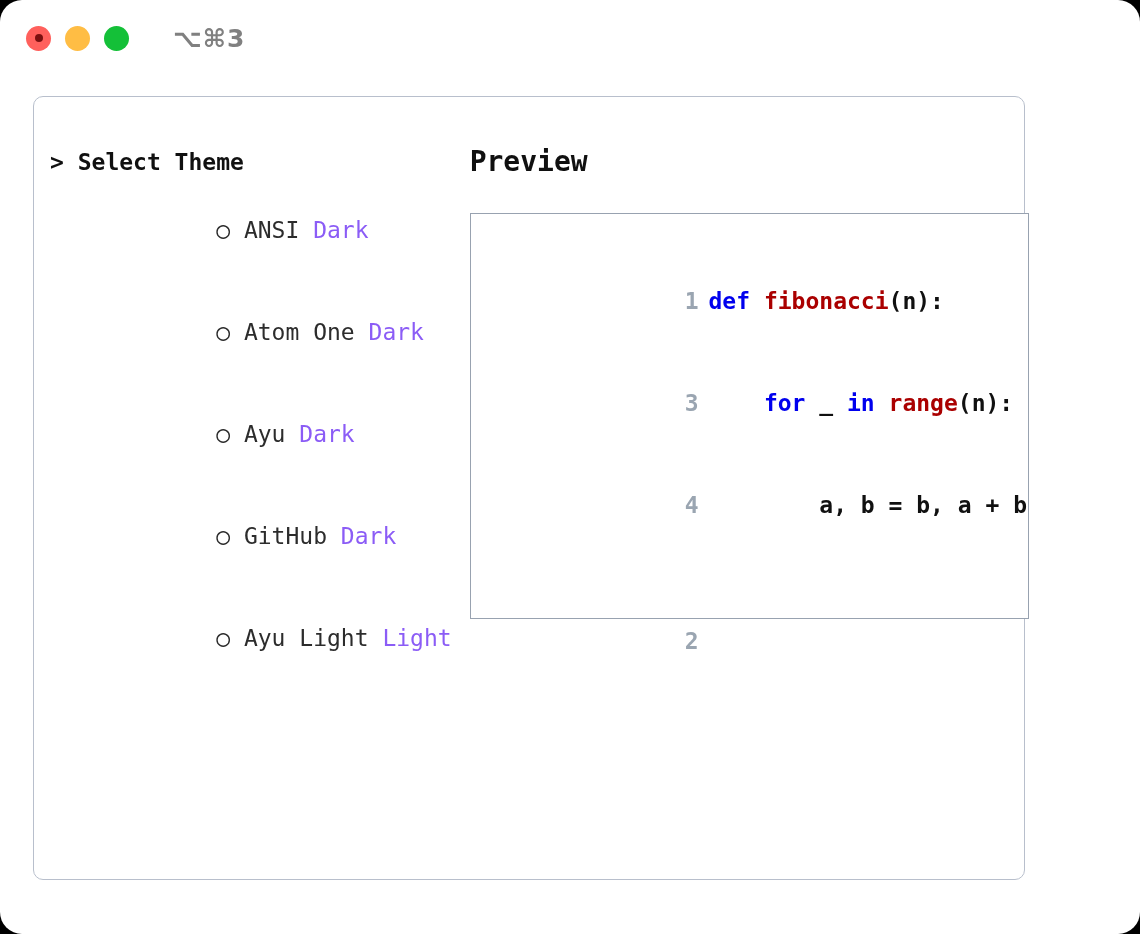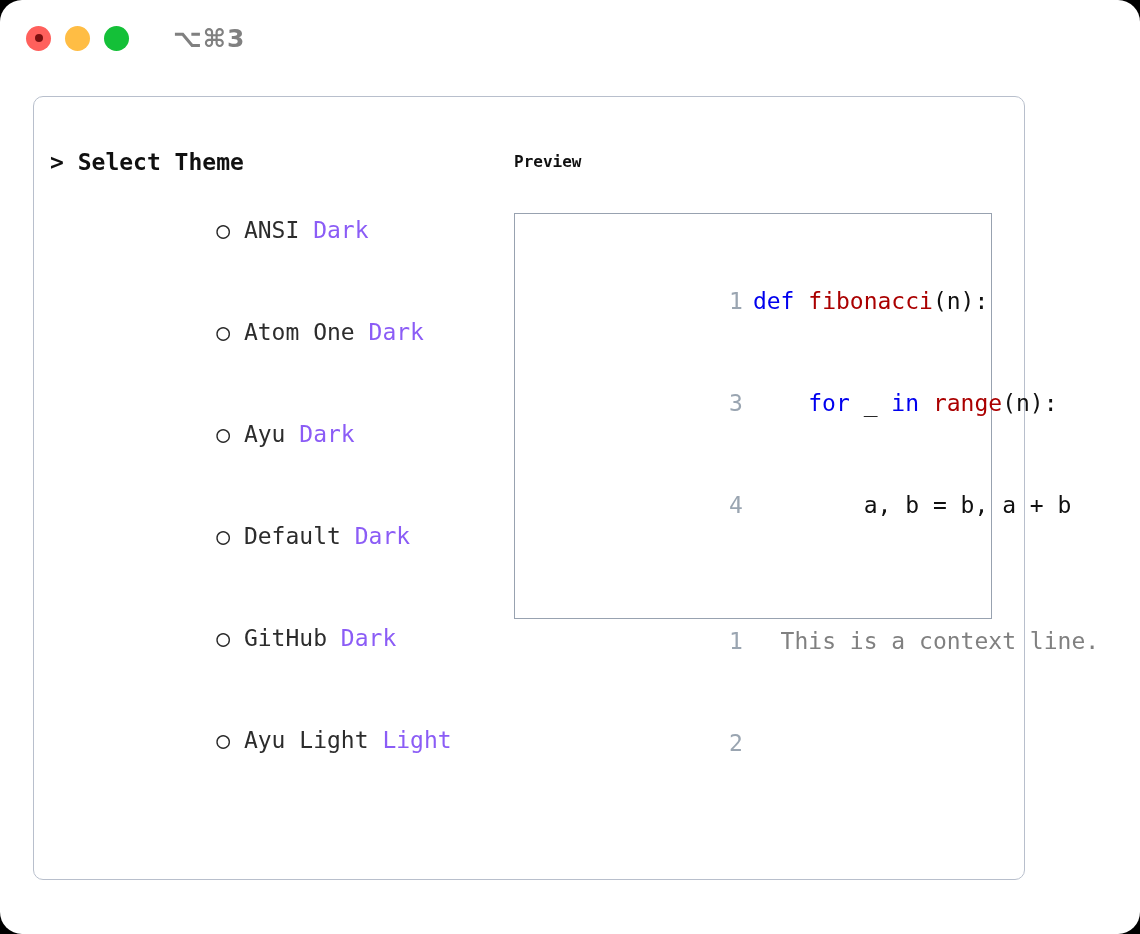--- a/index.html
+++ b/index.html
@@ -100,34 +100,35 @@
     line-height: 34px;
     color: #2c2c2c;
     white-space: pre;
   }
   .opt .marker { color: #2c2c2c; }
   .opt .name   { color: #2c2c2c; }
   .opt .kind   { color: #8b5cf6; }
 
   
   .preview-title {
-    font-size: 16px;
+    font-size: 28px;
     font-weight: bold;
     color: #101010;
     line-height: 34px;
     white-space: pre;
   }
   .preview-box {
     margin-top: 34px;
-    width: 478px;
+    width: 559px;
     height: 406px;
     border: 1px solid #98a2b0;
     box-sizing: border-box;
     background: #ffffff;
     padding: 36px 0 0 10px;
+    font-weight: bold;
   }
   .code-line {
     font-size: 23px;
     line-height: 34px;
     white-space: pre;
     color: #101010;
   }
   .ln {
     color: #9aa5b1;
     display: inline-block;
@@ -166,23 +167,20 @@
           <div class="opt">
             <span class="marker">○</span><span> </span><span class="name">ANSI</span><span> </span><span class="kind">Dark</span>
           </div>
           <div class="opt">
             <span class="marker">○</span><span> </span><span class="name">Atom One</span><span> </span><span class="kind">Dark</span>
           </div>
           <div class="opt">
             <span class="marker">○</span><span> </span><span class="name">Ayu</span><span> </span><span class="kind">Dark</span>
           </div>
           <div class="opt">
-            <span class="marker">○</span><span> </span><span class="name">Default</span><span> </span><span class="kind">Dark</span>
-          </div>
-          <div class="opt">
             <span class="marker">○</span><span> </span><span class="name">GitHub</span><span> </span><span class="kind">Dark</span>
           </div>
           <div class="opt">
             <span class="marker">○</span><span> </span><span class="name">Ayu Light</span><span> </span><span class="kind">Light</span>
           </div>
 
         </div>
 
       </div>
 
@@ -199,23 +197,20 @@
               <span class="ln">3</span><span>    </span><span class="kw">for</span><span class="pl"> _ </span><span class="kw">in</span><span class="pl"> </span><span class="fn">range</span><span class="pl">(n):</span>
             </div>
             <div class="code-line">
               <span class="ln">4</span><span>        </span><span class="pl">a, b = b, a + b</span>
             </div>
           </div>
 
           <div class="blank-line"></div>
 
           <div>
-            <div class="code-line">
-              <span class="ln">1</span><span class="ctx"> </span><span> </span><span class="ctx">This is a context line.</span>
-            </div>
             <div class="code-line">
               <span class="ln">2</span>
             </div>
 
           </div>
 
         </div>
       </div>
 
     </div>

